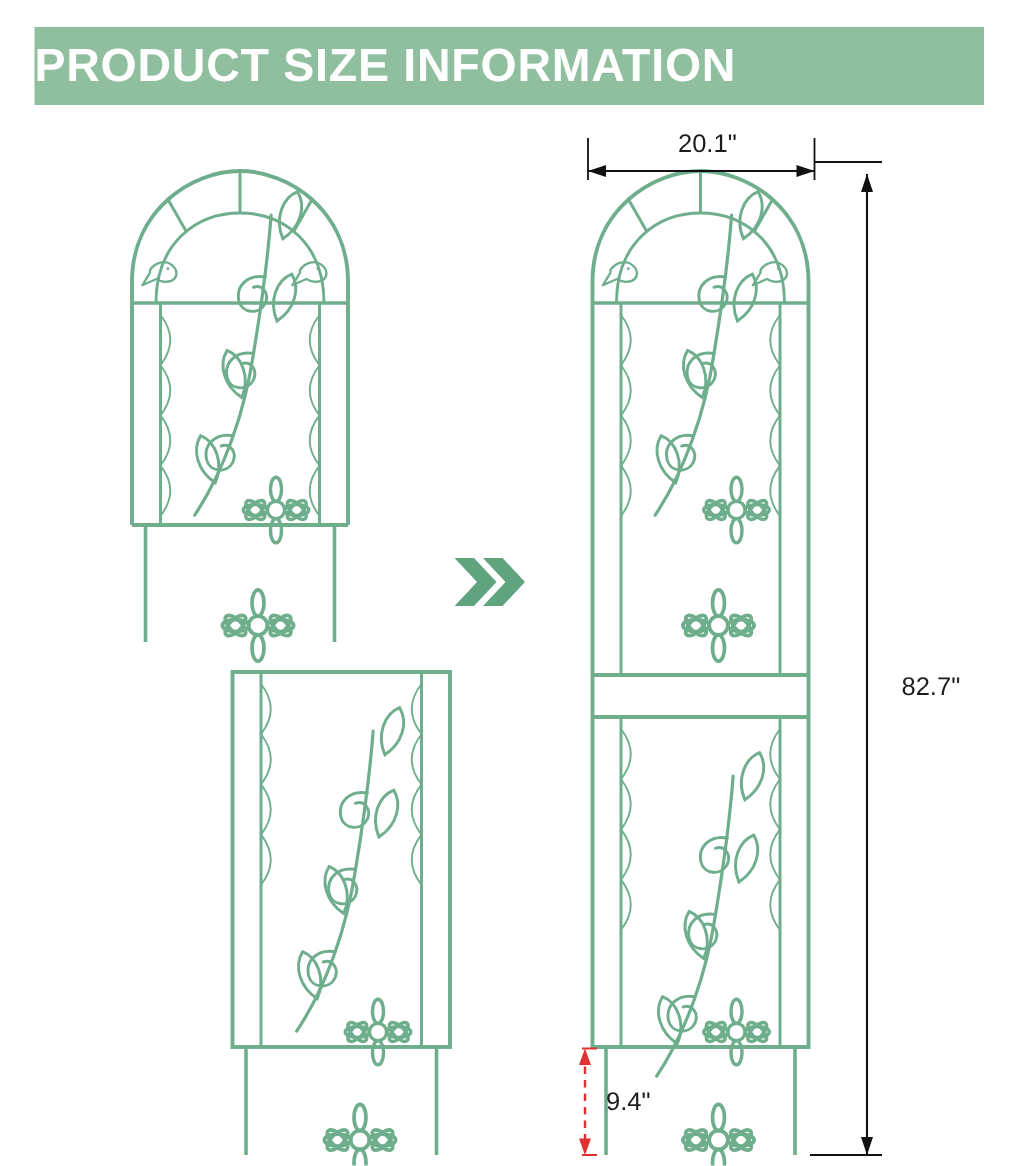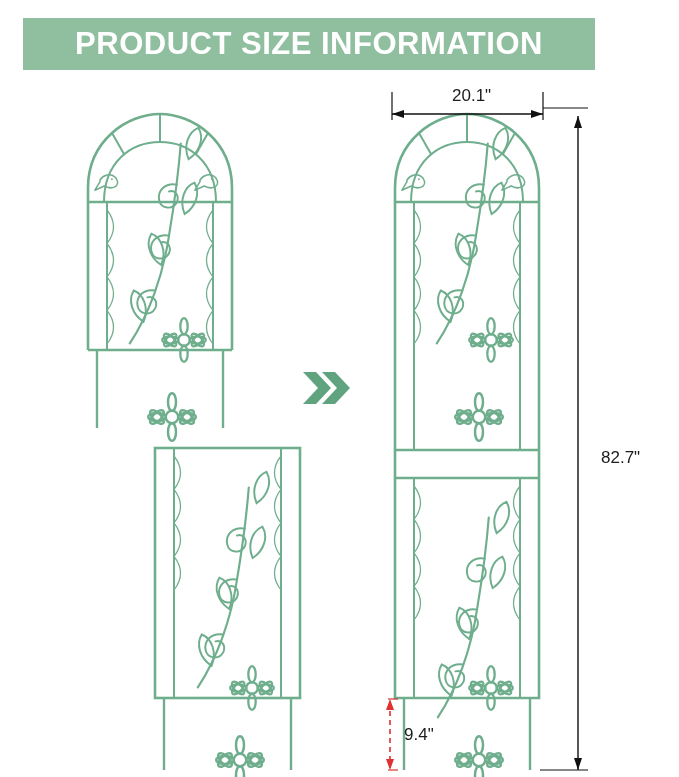--- a/index.html
+++ b/index.html
@@ -18,26 +18,26 @@
     position: relative;
     width: 679px;
     height: 777px;
     background: #ffffff;
   }
   
   .header-band {
     position: absolute;
     left: 23px;
     top: 18px;
-    width: 572px;
+    width: 633px;
     height: 52px;
     background: #8fbf9f;
     display: flex;
     align-items: center;
-    justify-content: center;
+    justify-content: flex-start;
   }
   .header-title {
     color: #ffffff;
     font-size: 31px;
     font-weight: bold;
     letter-spacing: 0.5px;
     font-family: "Liberation Sans", sans-serif;
     white-space: nowrap;
   }
   

